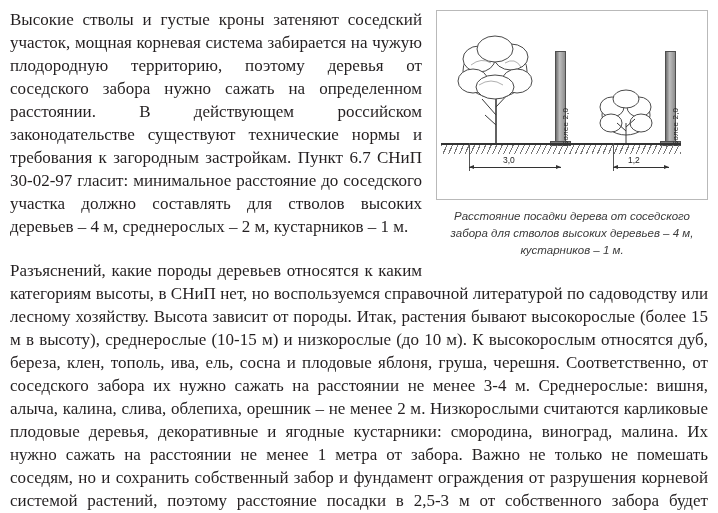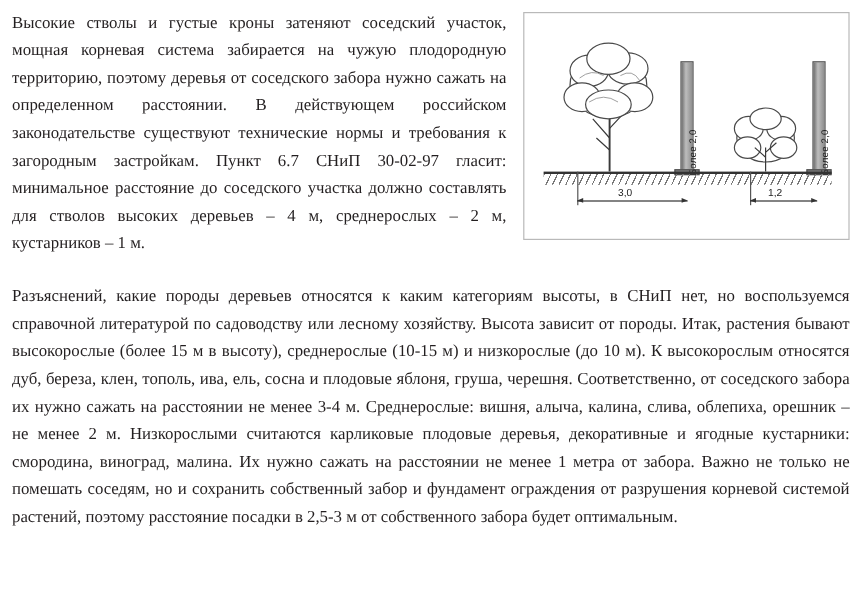--- a/index.html
+++ b/index.html
@@ -30,21 +30,21 @@
     box-sizing: border-box;
     width: 272px;
     height: 190px;
     border: 1px solid #b9b9b9;
     background: #ffffff;
     position: relative;
     overflow: hidden;
   }
   .fig-inner {
     position: absolute;
-    left: 12px;
+    left: 0;
     top: 10px;
     width: 248px;
     height: 170px;
   }
   .ground {
     position: absolute;
     left: 4px;
     right: 4px;
     top: 122px;
     height: 2px;
@@ -146,21 +146,21 @@
     text-align: center;
     font-family: "Liberation Sans", sans-serif;
     font-style: italic;
     font-size: 11.5px;
     line-height: 17px;
     color: #3a3a3a;
   }
   p.body {
     margin: 0 0 13px 0;
     text-align: justify;
-    font-size: 14px;
+    font-size: 17px;
     line-height: 23px;
     color: #231f20;
   }
   p.body:last-child { margin-bottom: 0; margin-top: 21px; }
 </style>
 </head>
 <body>
 
 <div class="page">
 
@@ -215,18 +215,19 @@
         <div class="tick tickA"></div>
         <div class="tick tickB"></div>
 
         <div class="dim dimA"></div>
         <div class="dim dimB"></div>
 
         <div class="dim-text dim-textA">3,0</div>
         <div class="dim-text dim-textB">1,2</div>
       </div>
     </div>
+    <div class="caption">Расстояние посадки дерева от соседского забора для стволов высоких деревьев – 4 м, кустарников – 1 м.</div>
   </div>
 
   <p class="body">Высокие стволы и густые кроны затеняют соседский участок, мощная корневая система забирается на чужую плодородную территорию, поэтому деревья от соседского забора нужно сажать на определенном расстоянии. В действующем российском законодательстве существуют технические нормы и требования к загородным застройкам. Пункт 6.7 СНиП 30-02-97 гласит: минимальное расстояние до соседского участка должно составлять для стволов высоких деревьев – 4 м, среднерослых – 2 м, кустарников – 1 м.</p>
   <p class="body">Разъяснений, какие породы деревьев относятся к каким категориям высоты, в СНиП нет, но воспользуемся справочной литературой по садоводству или лесному хозяйству. Высота зависит от породы. Итак, растения бывают высокорослые (более 15 м в высоту), среднерослые (10-15 м) и низкорослые (до 10 м). К высокорослым относятся дуб, береза, клен, тополь, ива, ель, сосна и плодовые яблоня, груша, черешня. Соответственно, от соседского забора их нужно сажать на расстоянии не менее 3-4 м. Среднерослые: вишня, алыча, калина, слива, облепиха, орешник – не менее 2 м. Низкорослыми считаются карликовые плодовые деревья, декоративные и ягодные кустарники: смородина, виноград, малина. Их нужно сажать на расстоянии не менее 1 метра от забора. Важно не только не помешать соседям, но и сохранить собственный забор и фундамент ограждения от разрушения корневой системой растений, поэтому расстояние посадки в 2,5-3 м от собственного забора будет оптимальным.</p>
 
 </div>
 
 </body></html>

